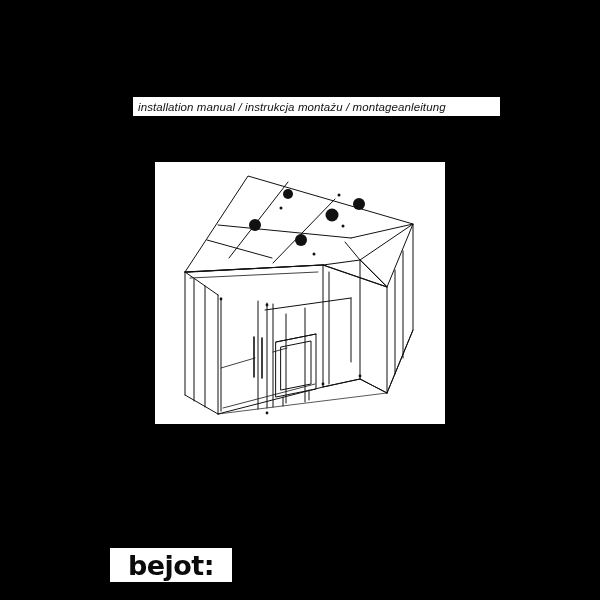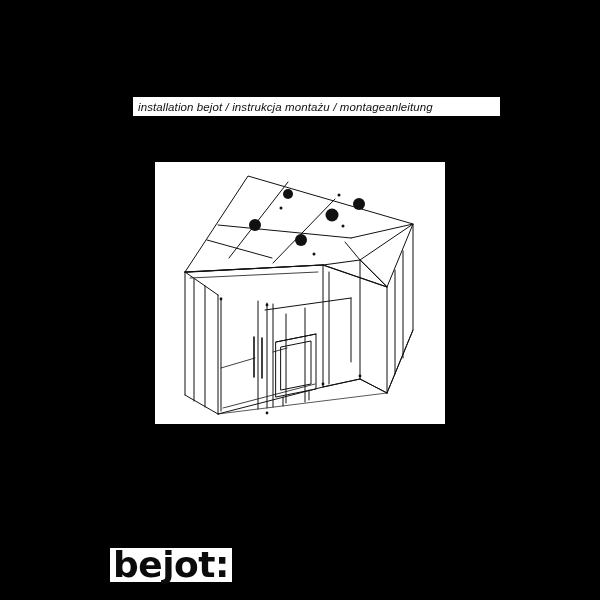--- a/index.html
+++ b/index.html
@@ -62,34 +62,34 @@
     top: 548px;
     width: 122px;
     height: 34px;
     background: #ffffff;
     display: flex;
     align-items: center;
     justify-content: center;
   }
   .logo-text {
     font-family: "DejaVu Sans", sans-serif;
-    font-size: 36px;
+    font-size: 27px;
     font-weight: 700;
     color: #0b0b0b;
     letter-spacing: -0.5px;
     line-height: 1;
   }
 </style>
 </head>
 <body>
 
 <div class="page">
 
   <div class="title-band">
-    <span class="title-text">installation bejot / instrukcja montażu / montageanleitung</span>
+    <span class="title-text">installation manual / instrukcja montażu / montageanleitung</span>
   </div>
 
   <div class="drawing-area">
     <svg width="290" height="262" viewBox="0 0 290 262" xmlns="http://www.w3.org/2000/svg">
       <title>isometric line drawing of a modular acoustic meeting pod with glass front doors, roof panels with circular vents, and an interior wall-mounted table</title>
 
       <g fill="none" stroke="#111111" stroke-width="1" stroke-linejoin="round" stroke-linecap="round">
 
         <path d="M 30 110 L 93 14 L 258 62 L 205 98 L 232 125 L 168 103 Z"></path>
 

